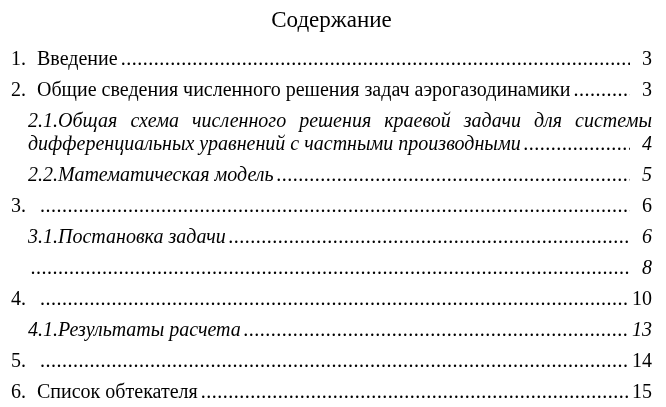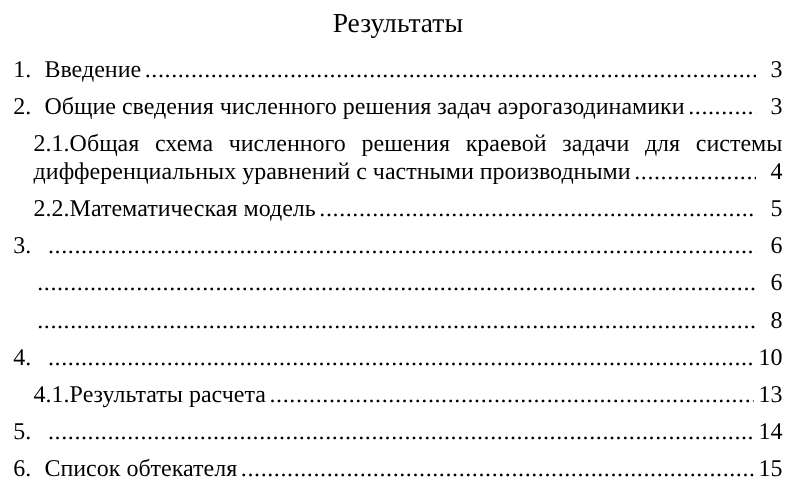--- a/index.html
+++ b/index.html
@@ -29,21 +29,21 @@
   .entry { margin-bottom: 8px; }
   .row {
     display: flex;
     align-items: baseline;
     line-height: 23px;
   }
   .level1 .num {
     flex: none;
     width: 26px;
   }
-  .level2 { margin-left: 17px; }
+  .level2 { margin-left: 17px; font-style: italic; }
   .label {
     flex: none;
     white-space: nowrap;
   }
   .dots {
     flex: 1 1 auto;
     overflow: hidden;
     white-space: nowrap;
     padding-left: 3px;
     letter-spacing: 0.5px;
@@ -57,21 +57,21 @@
   .justify-line {
     line-height: 23px;
     text-align: justify;
     text-align-last: justify;
   }
 </style>
 </head>
 <body>
 
 <div class="doc-page">
-  <h1 class="toc-title">Результаты</h1>
+  <h1 class="toc-title">Содержание</h1>
   <div class="toc-list" id="toc-list">
   <div class="entry level1">
     <div class="row">
       <span class="num">1.</span>
       <span class="label">Введение</span>
       <span class="dots">........................................................................................................................................................................................................</span>
       <span class="pg">3</span>
     </div>
   </div>
 
@@ -106,20 +106,21 @@
     <div class="row">
       <span class="num">3.</span>
       <span class="dots">........................................................................................................................................................................................................</span>
       <span class="pg">6</span>
     </div>
   </div>
 
   <div class="entry level2">
     <div class="row">
 
+      <span class="label">3.1.Постановка задачи</span>
       <span class="dots">........................................................................................................................................................................................................</span>
       <span class="pg">6</span>
     </div>
   </div>
 
   <div class="entry level2">
     <div class="row">
 
       <span class="dots">........................................................................................................................................................................................................</span>
       <span class="pg">8</span>

